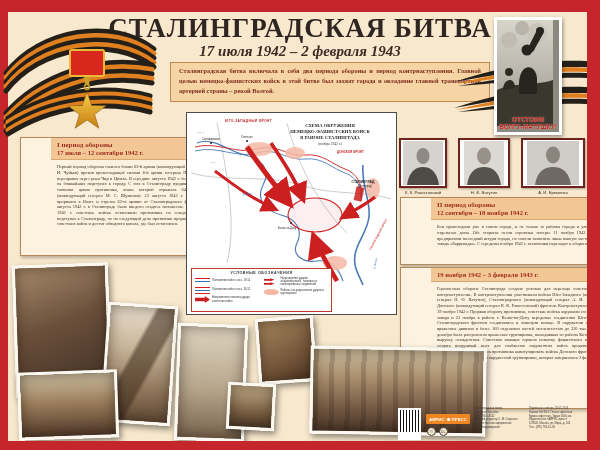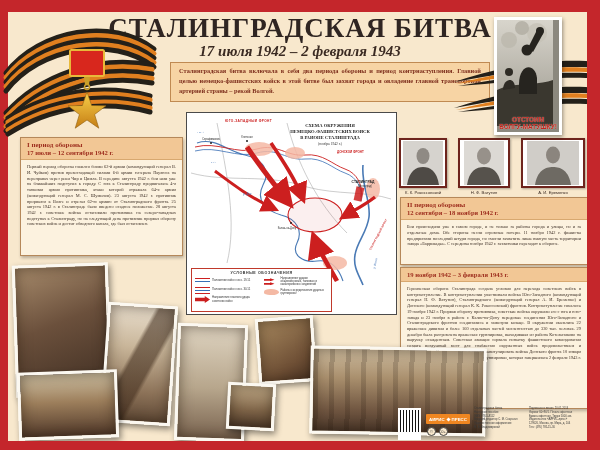--- a/index.html
+++ b/index.html
@@ -33,21 +33,21 @@
   
   .war-poster{position:absolute;left:494px;top:17px;width:62px;height:112px;background:#8b887e;
     border:3px solid #fff;box-shadow:1px 2px 4px rgba(0,0,0,.4);z-index:6;}
   .war-poster svg{display:block;}
   .war-poster-caption{position:absolute;left:0;right:0;bottom:2px;text-align:center;
     font-family:"Liberation Sans",sans-serif;font-weight:bold;font-size:6.4px;line-height:1.1;
     color:#c6231d;text-shadow:0 0 1px #efe8d8;}
 
   
   .info-block{position:absolute;background:#fcf2df;border:1px solid #b5885a;
-    box-shadow:1px 2px 3px rgba(0,0,0,.25);z-index:3;}
+    box-shadow:1px 2px 3px rgba(0,0,0,.25);z-index:3;padding-left:30px;}
   .ib-header{background:#f2c795;border-bottom:1px solid #d8a86f;padding:3px 6px 2px 6px;}
   .ib-title{font-size:7px;font-weight:bold;color:#9e2f1f;line-height:1.2;}
   .ib-dates{font-size:6.6px;font-weight:bold;color:#9e2f1f;line-height:1.2;}
   .ib-body{padding:4px 6px;font-size:4.4px;line-height:1.3;color:#3f3128;text-align:justify;}
   .block-p1{left:20px;top:137px;width:161px;height:117px;}
   .block-p2{left:400px;top:197px;width:186px;height:66px;}
   .block-p3{left:400px;top:267px;width:186px;height:140px;}
 
   
   .map{position:absolute;left:186px;top:112px;width:209px;height:201px;background:#ffffff;

